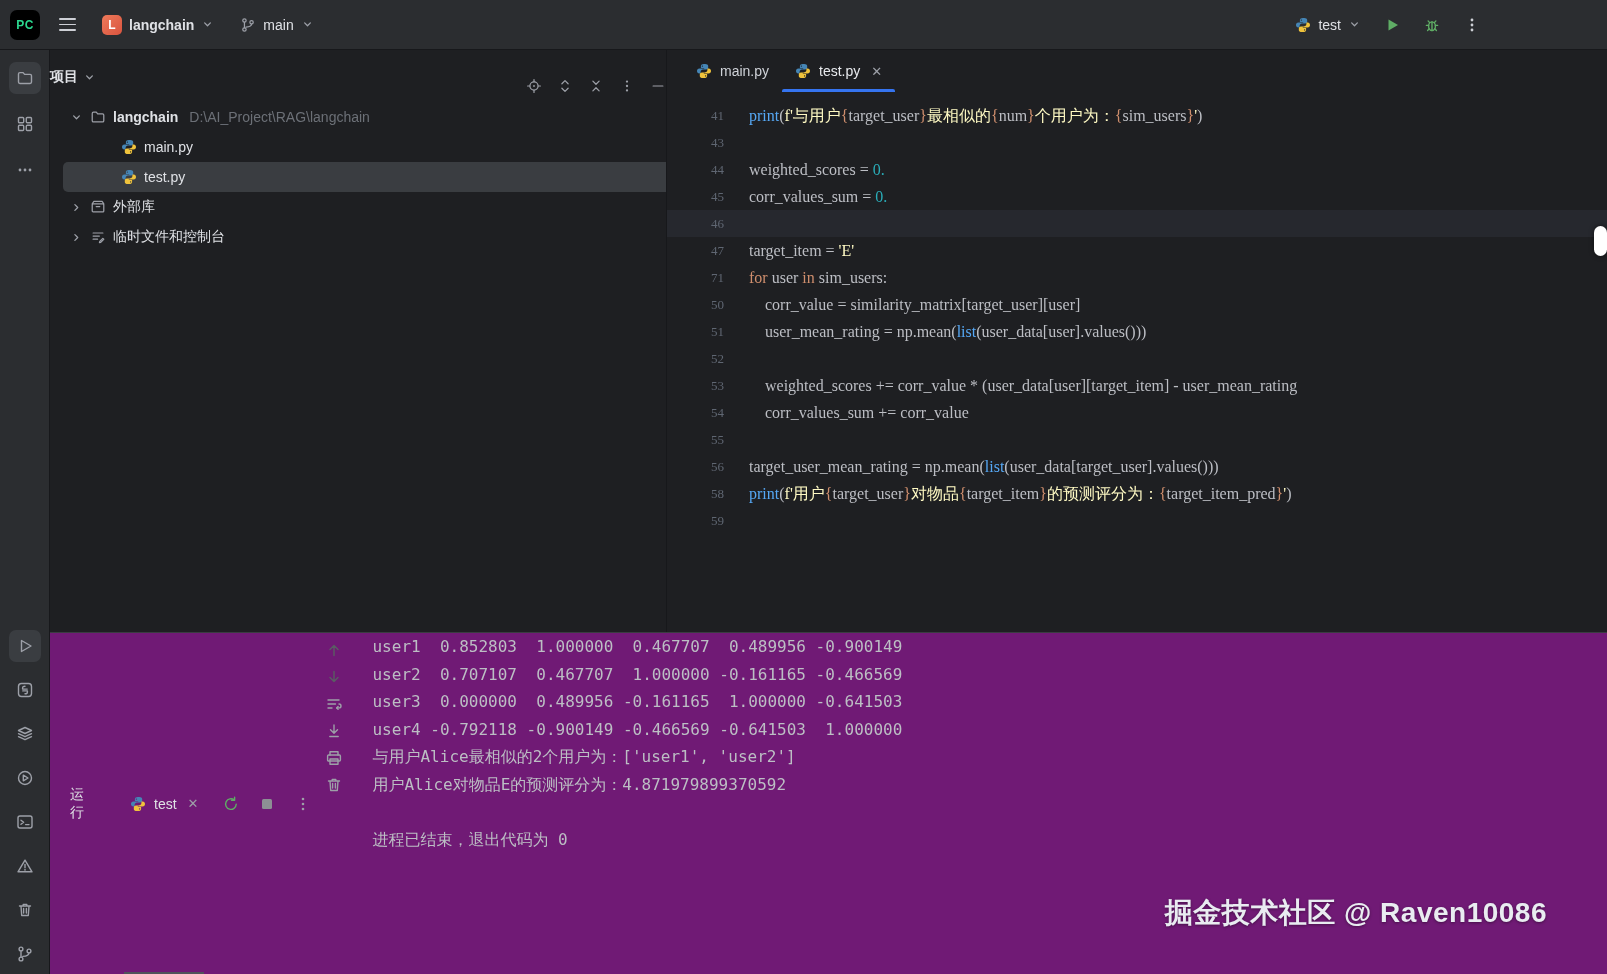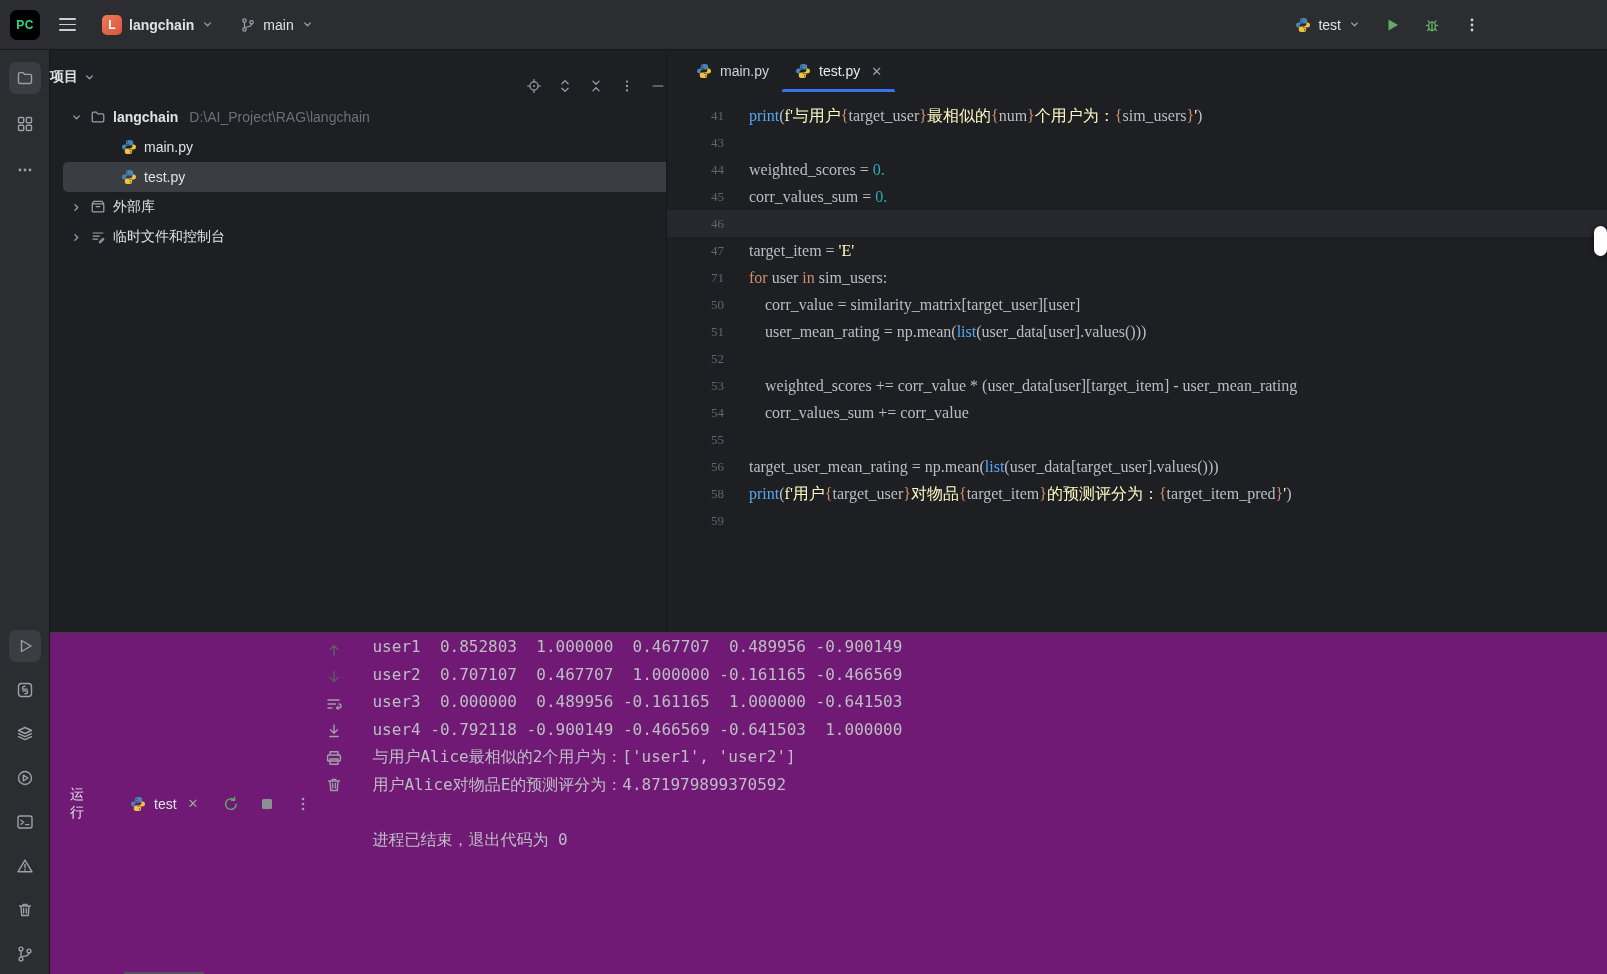--- a/index.html
+++ b/index.html
@@ -449,13 +449,14 @@
                 <path d="M3.5 5h11M7.2 5V3.4h3.6V5M5 5l.7 9.5h6.6L13 5M7.6 7.5v4.5M10.4 7.5v4.5"></path>
               </svg>
             </button>
           </div>
           <div class="console-out"><div class="console-line">user1  0.852803  1.000000  0.467707  0.489956 -0.900149</div><div class="console-line">user2  0.707107  0.467707  1.000000 -0.161165 -0.466569</div><div class="console-line">user3  0.000000  0.489956 -0.161165  1.000000 -0.641503</div><div class="console-line">user4 -0.792118 -0.900149 -0.466569 -0.641503  1.000000</div><div class="console-line">与用户Alice最相似的2个用户为：['user1', 'user2']</div><div class="console-line">用户Alice对物品E的预测评分为：4.871979899370592</div><div class="console-line"></div><div class="console-line">进程已结束，退出代码为 0</div></div>
         </div>
       </section>
     </div>
   </div>
 
+  <div class="watermark">掘金技术社区 @ Raven10086</div>
 </div>
 
 </body></html>

